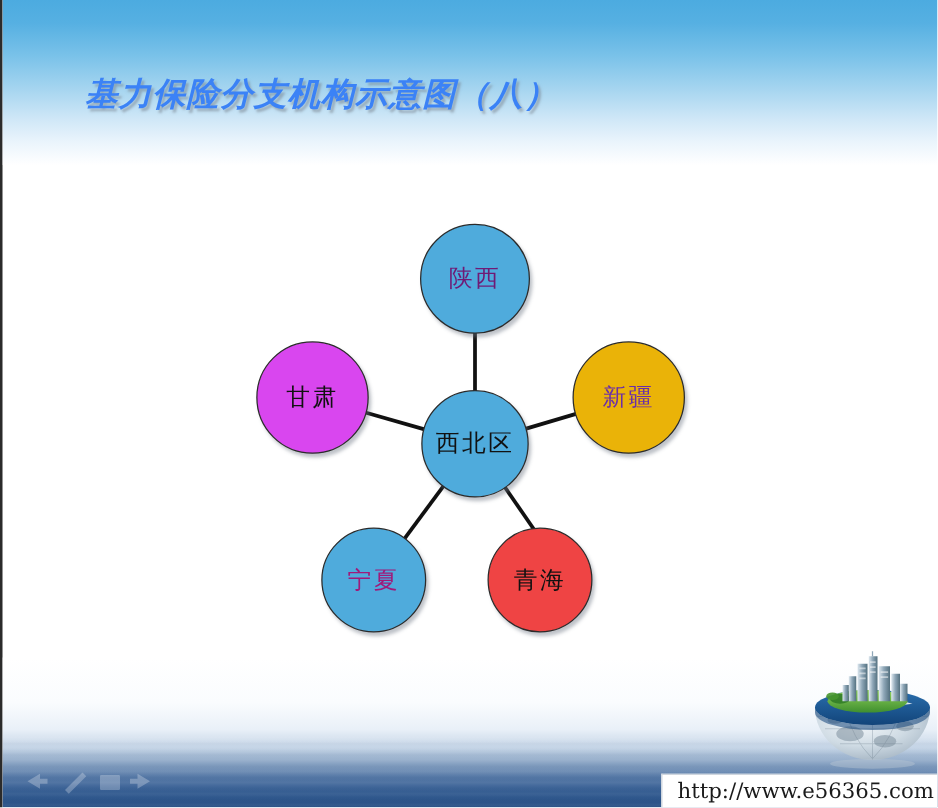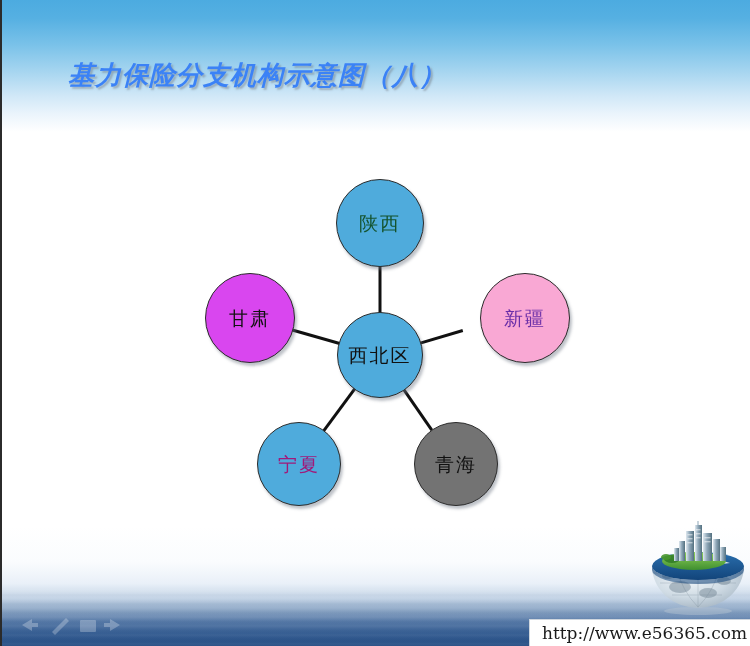--- a/index.html
+++ b/index.html
@@ -178,32 +178,32 @@
           <line x1="401.8" y1="389.6" x2="429.8" y2="430.2" stroke="#111111"></line>
         </g>
     </svg>
   </div>
 
   <div id="nodes-layer">
       <div class="node" style="left: 335px; top: 312px; width: 86px; height: 86px; background: rgb(79, 171, 220); border-color: rgb(43, 43, 43); justify-content: center;">
         <span class="node-label" style="color: rgb(17, 17, 17);">西北区</span>
       </div>
       <div class="node" style="left: 334px; top: 179px; width: 88px; height: 88px; background: rgb(79, 171, 220); border-color: rgb(43, 43, 43);">
-        <span class="node-label" style="color: #14532d;">陕西</span>
+        <span class="node-label" style="color: #701a75;">陕西</span>
       </div>
       <div class="node" style="left: 203px; top: 273px; width: 90px; height: 90px; background: #d946ef; border-color: rgb(43, 43, 43);">
         <span class="node-label" style="color: rgb(17, 17, 17);">甘肃</span>
       </div>
-      <div class="node" style="left: 478px; top: 273px; width: 90px; height: 90px; background: #f9a8d4; border-color: rgb(43, 43, 43);">
+      <div class="node" style="left: 456px; top: 273px; width: 90px; height: 90px; background: #eab308; border-color: rgb(43, 43, 43);">
         <span class="node-label" style="color: rgb(107, 47, 168);">新疆</span>
       </div>
       <div class="node" style="left: 255px; top: 422px; width: 84px; height: 84px; background: rgb(79, 171, 220); border-color: rgb(43, 43, 43);">
         <span class="node-label" style="color: rgb(160, 26, 122);">宁夏</span>
       </div>
-      <div class="node" style="left: 412px; top: 422px; width: 84px; height: 84px; background: #737373; border-color: rgb(43, 43, 43);">
+      <div class="node" style="left: 388px; top: 422px; width: 84px; height: 84px; background: #ef4444; border-color: rgb(43, 43, 43);">
         <span class="node-label" style="color: rgb(17, 17, 17);">青海</span>
       </div>
     </div>
 
   <svg class="show-controls" viewBox="0 0 118 22">
     <g fill="#ffffff" stroke="none">
       <g>
         <path d="M10 11 L20 5 L20 9 L26 9 L26 13 L20 13 L20 17 Z"></path>
       </g>
       <g>

